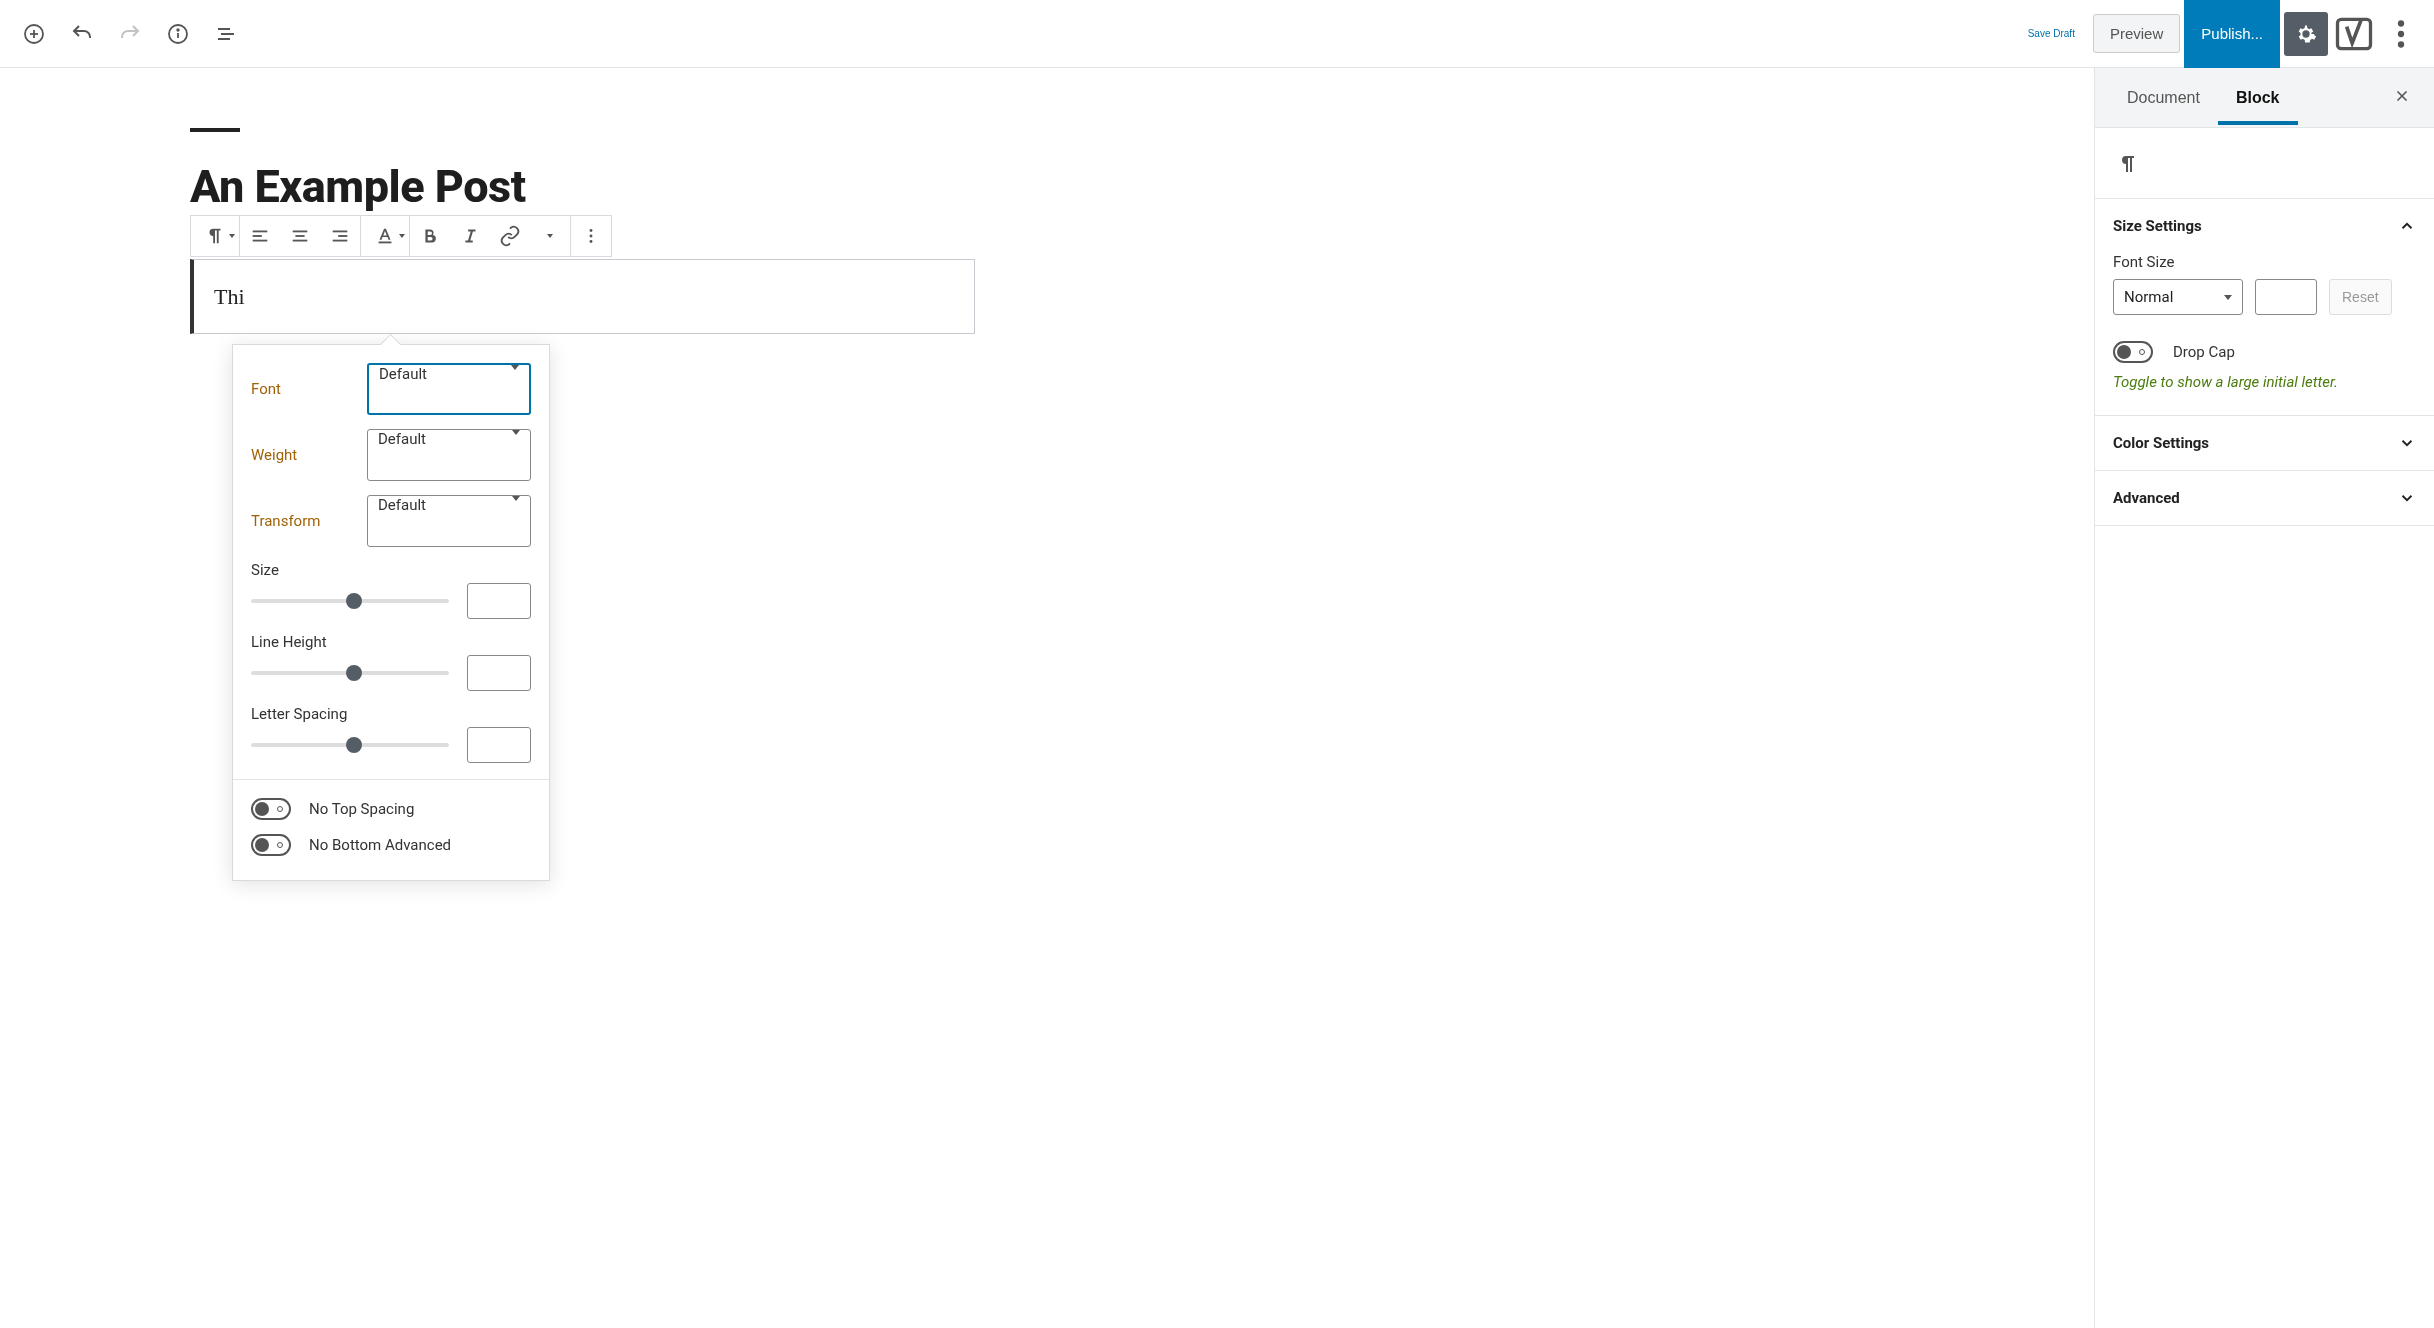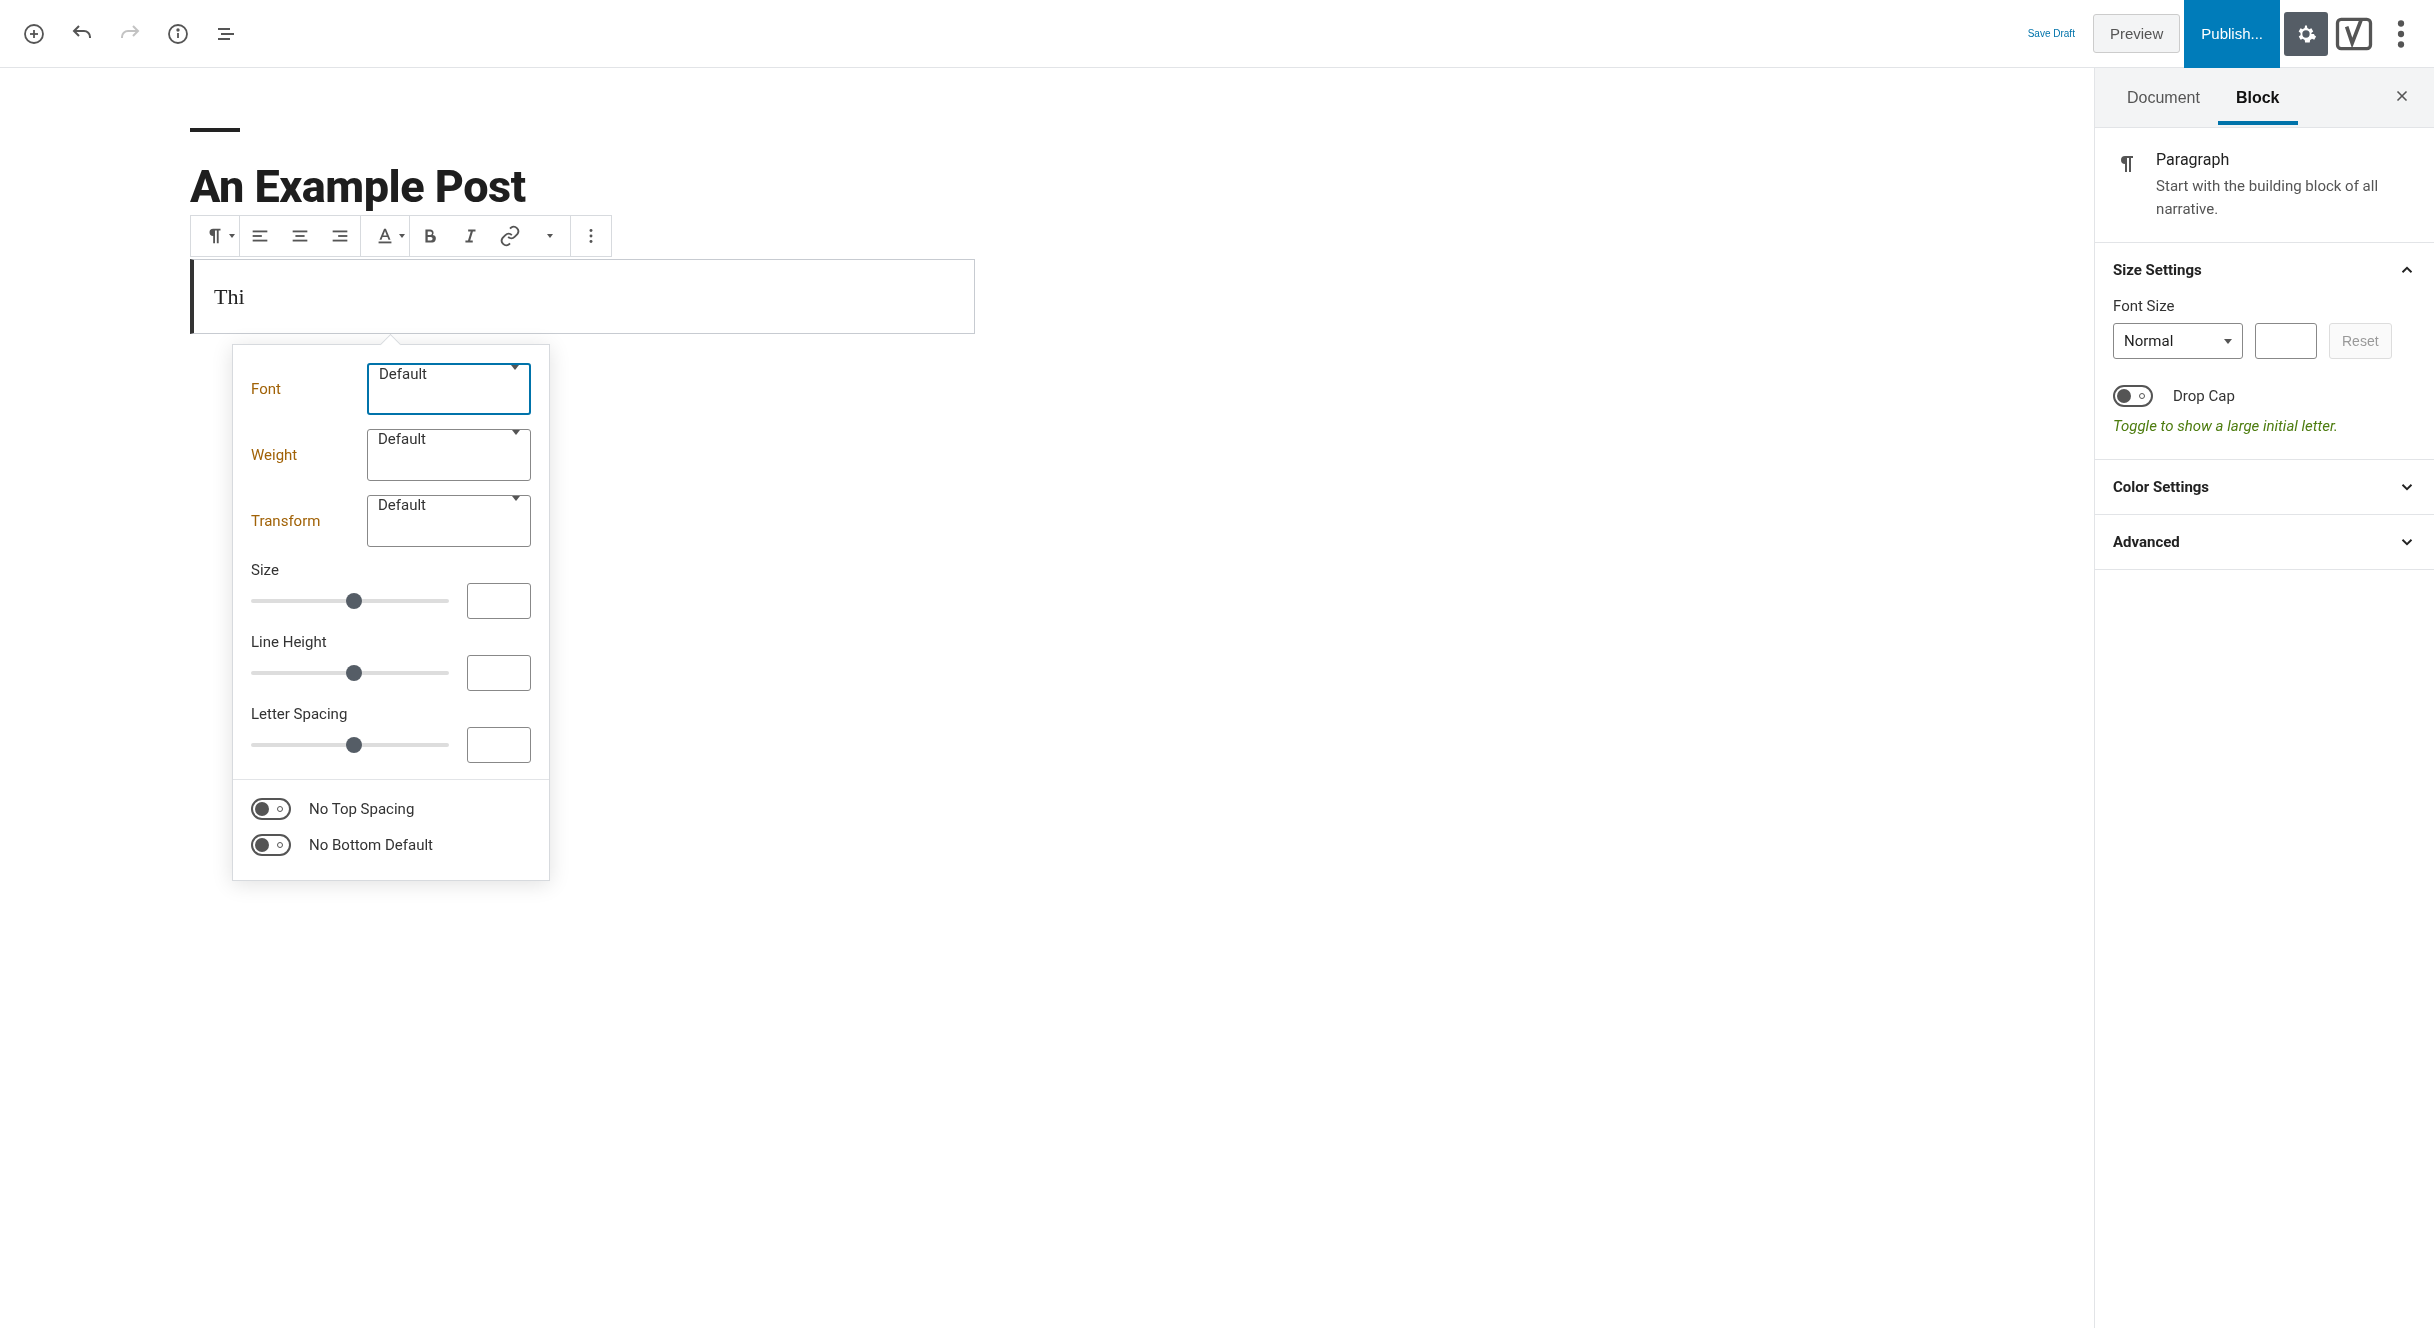--- a/index.html
+++ b/index.html
@@ -280,21 +280,21 @@
             <div class="knob"></div>
             <div class="dot"></div>
           </div>
         <div class="toggle-label">No Top Spacing</div>
       </div>
       <div class="toggle-row" style="margin-bottom:0">
         <div class="toggle">
             <div class="knob"></div>
             <div class="dot"></div>
           </div>
-        <div class="toggle-label">No Bottom Default</div>
+        <div class="toggle-label">No Bottom Advanced</div>
       </div>
     </div>
   </div>
 
   <div class="sidebar">
     <div class="sidebar-tabs">
       <button class="tab">Document</button>
       <button class="tab active">Block</button>
       <button class="close-tab">
         <svg viewBox="0 0 24 24" width="18" height="18" stroke="currentColor" stroke-width="2.2">
@@ -303,24 +303,20 @@
           </svg>
       </button>
     </div>
 
     <div class="block-info">
       <div class="block-info-icon">
         <svg viewBox="0 0 24 24" width="24" height="24" fill="#555">
             <path d="M10 4h8v2h-2v14h-2V6h-2v14h-2V12a4 4 0 010-8z"></path>
           </svg>
       </div>
-      <div>
-        <div class="block-info-title">Paragraph</div>
-        <div class="block-info-desc">Start with the building block of all narrative.</div>
-      </div>
     </div>
 
     <div class="panel">
       <div class="panel-header">
         <div class="panel-title">Size Settings</div>
         <svg class="chevron" viewBox="0 0 24 24" fill="none" stroke="#222" stroke-width="2.5">
             <path d="M6 15l6-6 6 6"></path>
           </svg>
       </div>
       <div class="panel-body">

